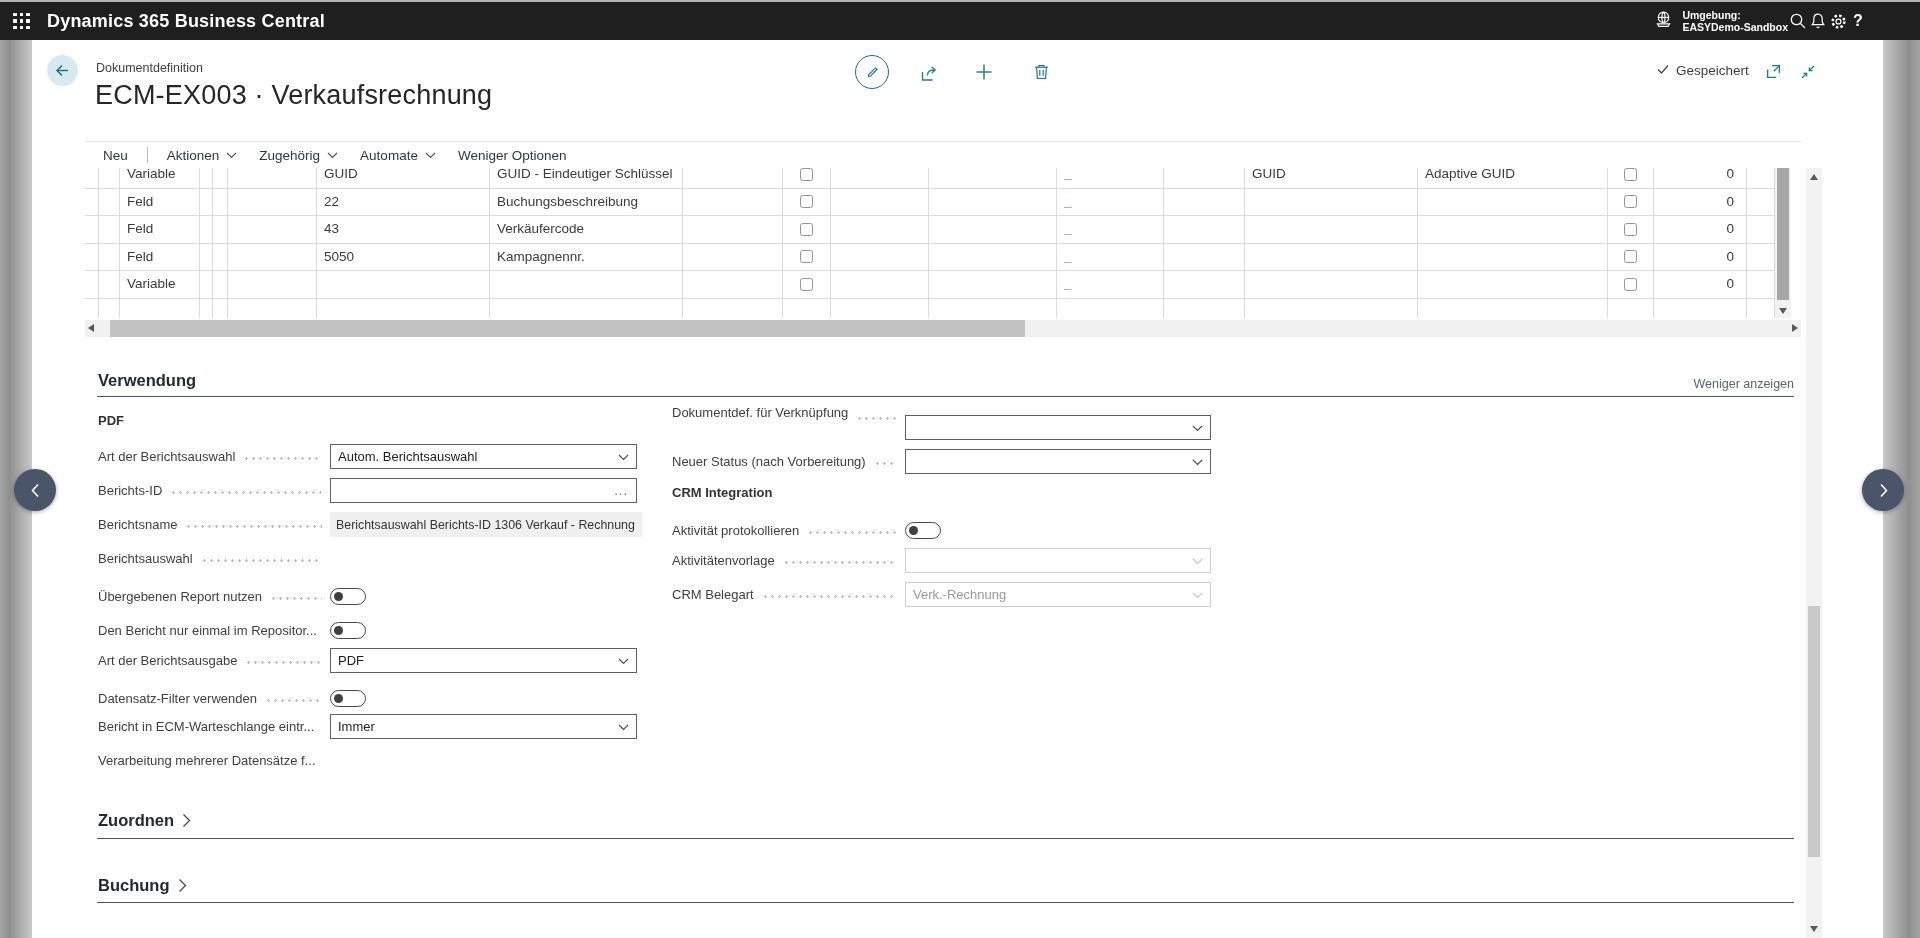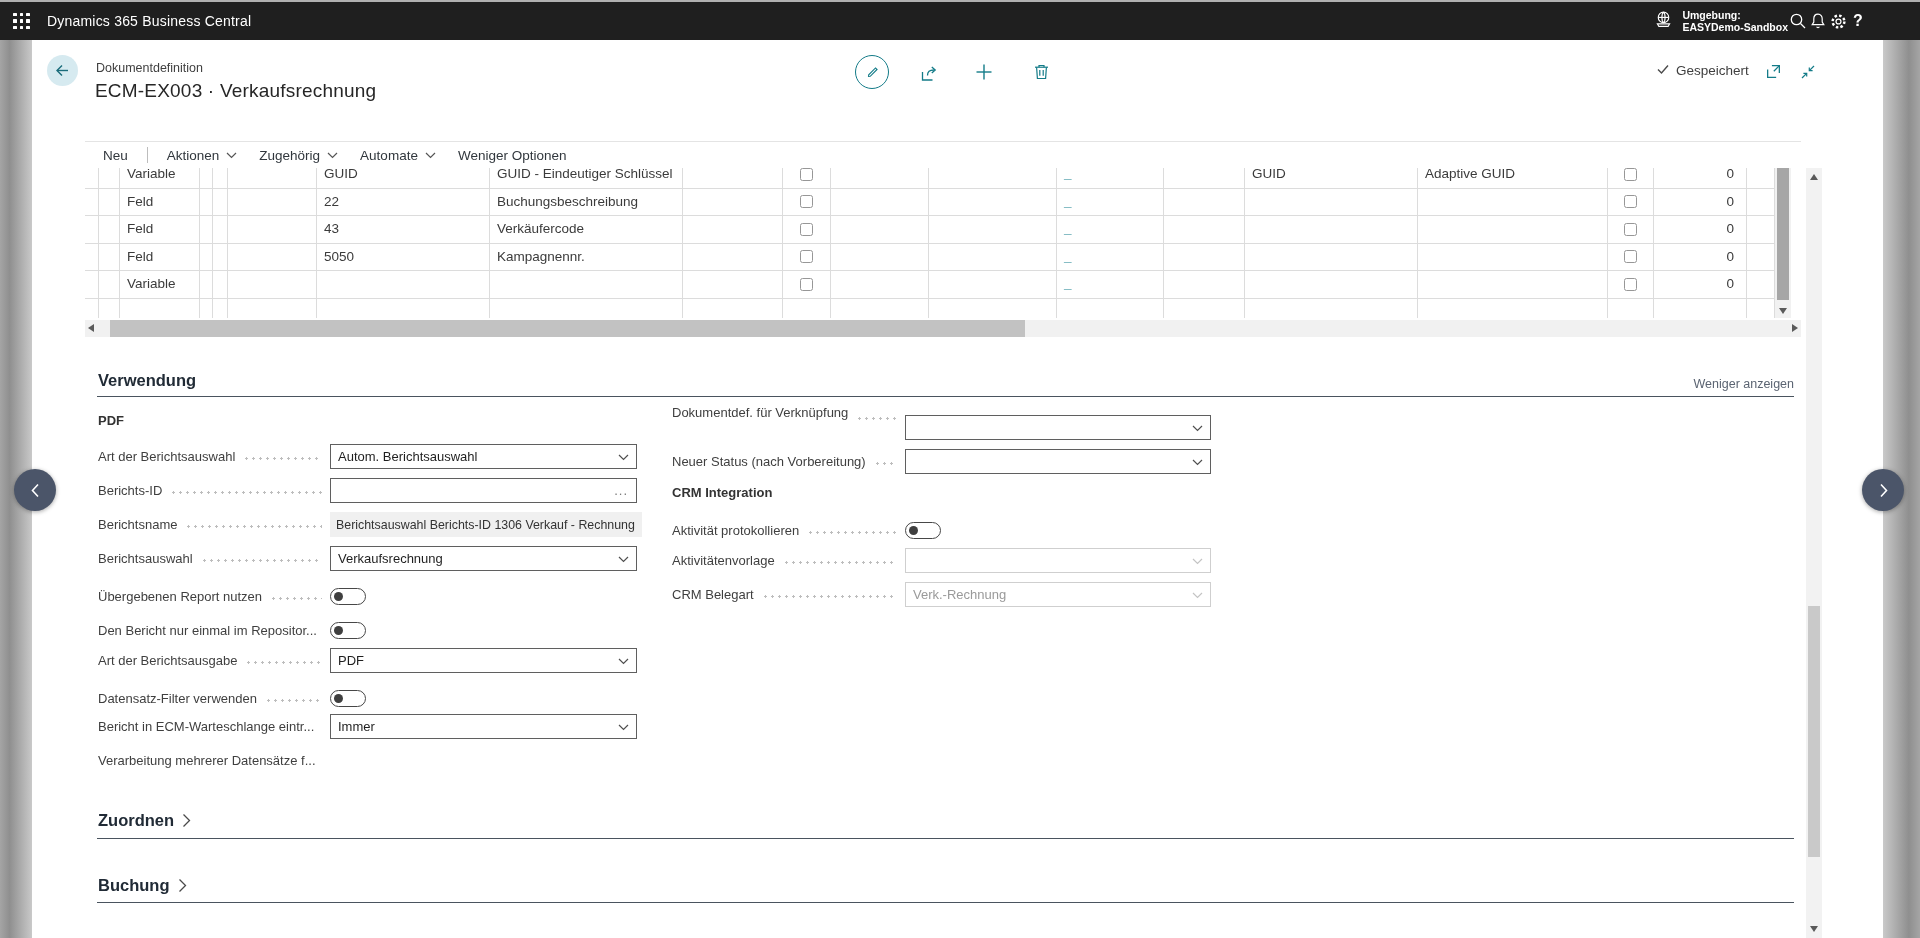--- a/index.html
+++ b/index.html
@@ -4,38 +4,38 @@
 <style>
   html,body{margin:0;padding:0;background:#ffffff;}
   body{width:1920px;height:938px;overflow:hidden;font-family:"Liberation Sans",sans-serif;}
   #app{position:relative;width:1920px;height:938px;background:#ffffff;}
 
   
   .topbar{position:absolute;left:0;top:0;width:1920px;height:40px;background:#1f1f1f;
           border-top:2px solid #b0b0b0;box-sizing:border-box;display:flex;align-items:center;color:#fff;}
   .waffle{margin-left:13px;display:grid;grid-template-columns:repeat(3,4px);grid-template-rows:repeat(3,4px);gap:2.5px;cursor:pointer;}
   .waffle span{width:3.5px;height:3.5px;background:#fff;border-radius:0.5px;}
-  .app-title{margin-left:17px;font-size:14px;font-weight:400;letter-spacing:.2px;}
+  .app-title{margin-left:17px;font-size:18px;font-weight:700;letter-spacing:.2px;}
   .topbar-right{margin-left:auto;display:flex;align-items:center;padding-right:52px;}
   .envbox{display:flex;align-items:center;gap:8px;cursor:pointer;}
   .envtext{font-size:10.5px;font-weight:700;line-height:12px;}
   .tb-icon{display:flex;align-items:center;justify-content:center;width:20px;height:20px;cursor:pointer;}
   .help-q{font-size:16px;font-weight:600;color:#fff;}
 
   
   .gutter-l{position:absolute;left:0;top:40px;width:32px;height:898px;
             background:linear-gradient(to left,#c9c9c9,#8f8f8f 70%,#a5a5a5);}
   .gutter-r{position:absolute;left:1883px;top:40px;width:37px;height:898px;
             background:linear-gradient(to right,#c9c9c9,#8f8f8f 70%,#a5a5a5);}
 
   
   .back-circle{position:absolute;left:47px;top:55px;width:31px;height:31px;border-radius:50%;
                background:#d6eaf0;display:flex;align-items:center;justify-content:center;cursor:pointer;}
   .breadcrumb{position:absolute;left:96px;top:61px;font-size:12.5px;color:#3f3f3f;cursor:pointer;}
-  .page-title{position:absolute;left:95px;top:80px;font-size:19px;font-weight:300;color:#262626;letter-spacing:.2px;}
+  .page-title{position:absolute;left:95px;top:80px;font-size:27px;font-weight:300;color:#262626;letter-spacing:.2px;}
 
   .hdr-rule{position:absolute;left:85px;top:141px;width:1716px;height:1px;background:#e4e4e4;}
 
   .icon-circle{position:absolute;left:855px;top:55px;width:34px;height:34px;border-radius:50%;
                border:1px solid #137b88;box-sizing:border-box;display:flex;align-items:center;justify-content:center;cursor:pointer;}
   .hdr-ic{position:absolute;cursor:pointer;}
 
   .saved{position:absolute;left:1656px;top:62px;display:flex;align-items:center;gap:6px;
          font-size:13.5px;color:#3f3f3f;}
 
@@ -471,26 +471,20 @@
       <span class="leader"></span>
   </div>
   <div class="ctrl readonly" style="left:330px;top:512px;width:312px;">
     <span>Berichtsauswahl Berichts-ID 1306 Verkauf - Rechnung</span>
   </div>
 
   <div class="frow" style="left:98px;top:546px;width:232px;">
     <span class="flabel">Berichtsauswahl</span>
       <span class="leader"></span>
   </div>
-  <div class="ctrl select" style="left:330px;top:546px;width:307px;">
-    <span class="sel-text">Verkaufsrechnung</span>
-    <svg class="chev" width="11" height="7" viewBox="0 0 11 7" fill="none" stroke="#4f4f4f" stroke-width="1.2">
-        <polyline points="1,1 5.5,5.5 10,1"></polyline>
-      </svg>
-  </div>
 
   <div class="frow" style="left:98px;top:584px;width:232px;">
     <span class="flabel">Übergebenen Report nutzen</span>
       <span class="leader"></span>
   </div>
   <div class="toggle" style="left:330px;top:588px;">
       <span class="knob"></span>
     </div>
 
   <div class="frow" style="left:98px;top:618px;width:232px;">

